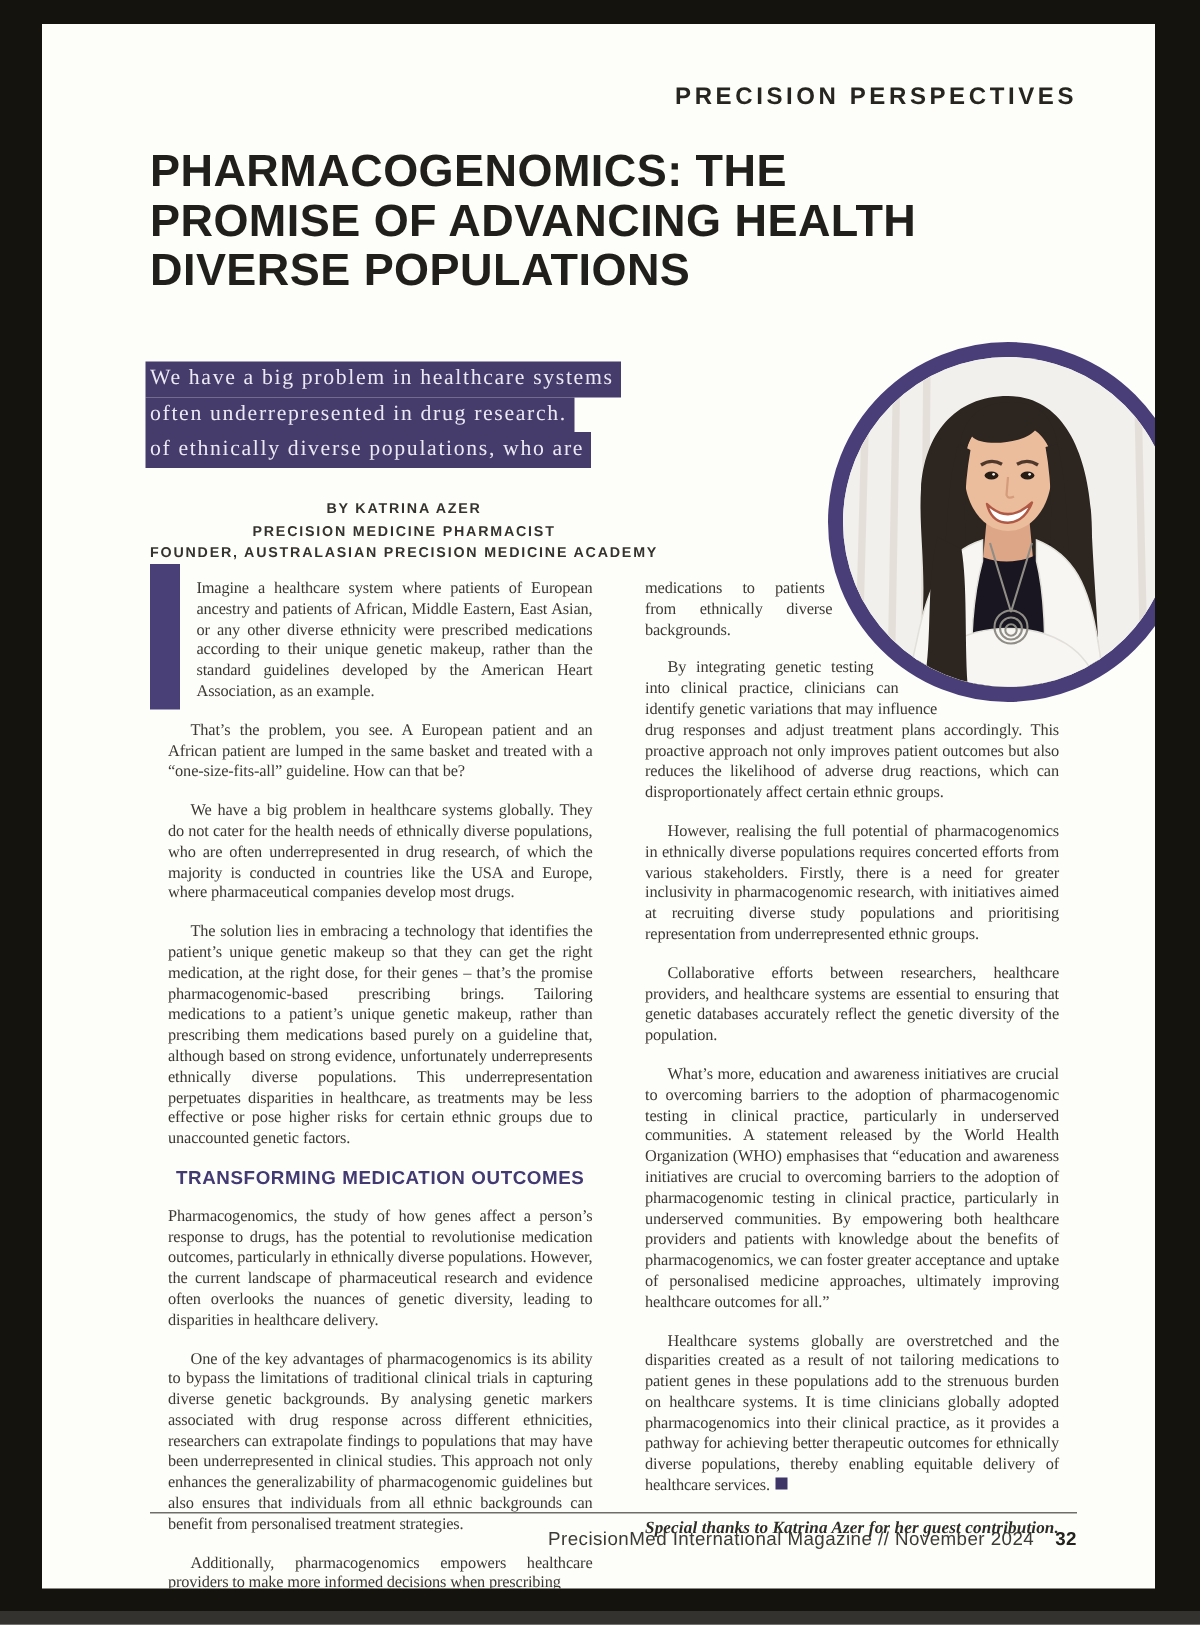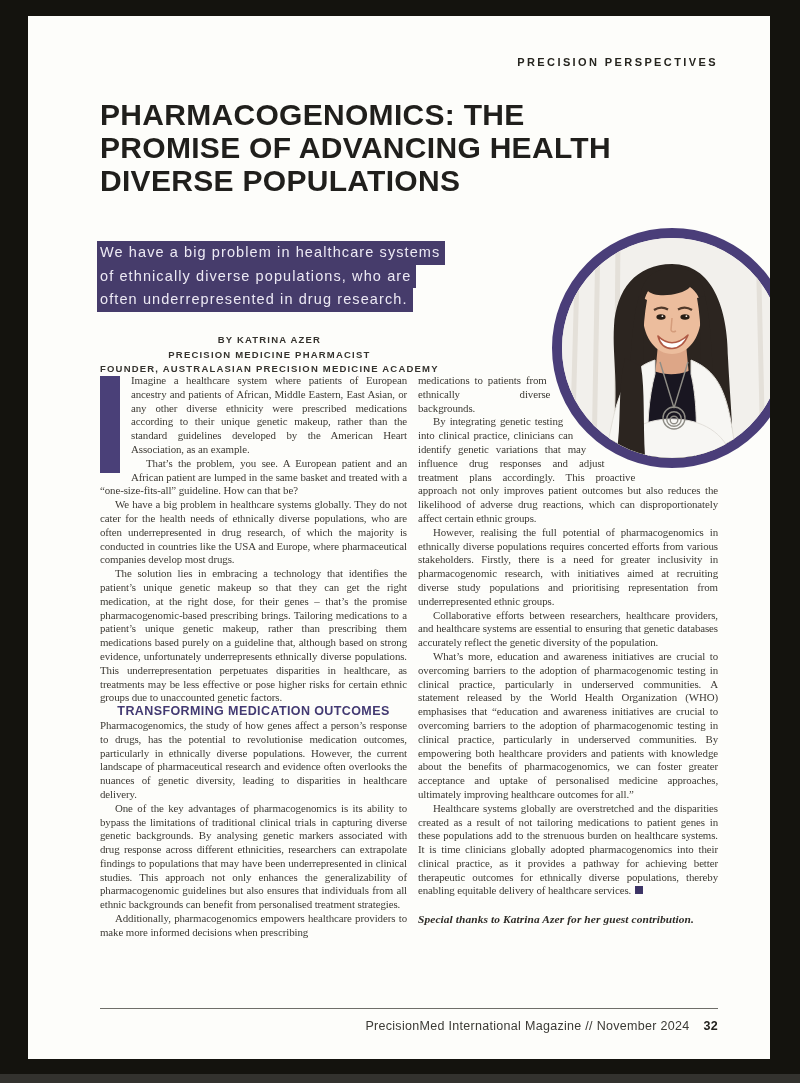--- a/index.html
+++ b/index.html
@@ -14,32 +14,32 @@
     position:absolute; left:0; bottom:0; width:800px; height:9px;
     background:#33322e;
   }
   .page {
     position:absolute; left:28px; top:16px; width:742px; height:1043px;
     background:#fdfdfa; overflow:hidden;
   }
   .kicker {
     position:absolute; top:40px; right:52px;
     font-family:"Liberation Sans", sans-serif;
-    font-weight:700; font-size:11px; letter-spacing:2.4px;
+    font-weight:700; font-size:16px; letter-spacing:2.4px;
     color:#26251f;
   }
   .title {
     position:absolute; top:82px; left:72px; width:620px;
     font-family:"Liberation Sans", sans-serif;
     font-weight:700; font-size:30px; line-height:33px; letter-spacing:0.3px;
     color:#201f1c;
   }
   .quote {
     position:absolute; top:225px; left:69px; width:500px;
-    font-family:Liberation Sans, sans-serif;
+    font-family:Liberation Serif, serif;
     font-size:14.5px; line-height:20.5px; letter-spacing:1.1px;
   }
   .quote-line { display:block; line-height:20.5px; }
   .quote-line span {
     background:#463c6b; color:#ece9f4; padding:1px 5px 2px 3px;
     display:inline-block;
   }
   .byline {
     position:absolute; top:317px; left:72px;
     font-family:"Liberation Sans", sans-serif;
@@ -48,21 +48,21 @@
     text-align:center;
   }
   .columns {
     position:absolute; top:358px; left:72px; width:618px;
     display:flex; gap:11px;
     font-size:10.9px; line-height:13.8px; letter-spacing:-0.1px;
     color:#3c3933; text-align:justify;
   }
   .col-1 { width:307px; flex:none; }
   .col-2 { width:300px; flex:none; }
-  .columns p { margin:0; }
+  .columns p { margin:12px; }
   .indent { text-indent:15px; }
   .accent-bar {
     float:left; width:20px; height:97px;
     background:#4a4078; margin:2px 11px 2px 0;
   }
   .section-heading {
     font-family:"Liberation Sans", sans-serif;
     font-weight:700; font-size:12.5px; letter-spacing:0.4px;
     color:#433a72; margin:10px 0 4px; text-align:center;
   }
@@ -104,22 +104,22 @@
   <div class="kicker">PRECISION PERSPECTIVES</div>
 
   <div class="title">
     <div>PHARMACOGENOMICS: THE</div>
     <div>PROMISE OF ADVANCING HEALTH</div>
     <div>DIVERSE POPULATIONS</div>
   </div>
 
   <div class="quote">
     <span class="quote-line"><span>We have a big problem in healthcare systems</span></span>
+    <span class="quote-line"><span>often underrepresented in drug research.</span></span>
     <span class="quote-line"><span>of ethnically diverse populations, who are</span></span>
-    <span class="quote-line"><span>often underrepresented in drug research.</span></span>
   </div>
 
   <div class="byline">
     <div>BY KATRINA AZER</div>
     <div>PRECISION MEDICINE PHARMACIST</div>
     <div>FOUNDER, AUSTRALASIAN PRECISION MEDICINE ACADEMY</div>
   </div>
 
   <div class="author-photo">
     <svg viewBox="0 0 220 220" width="220" height="220">

